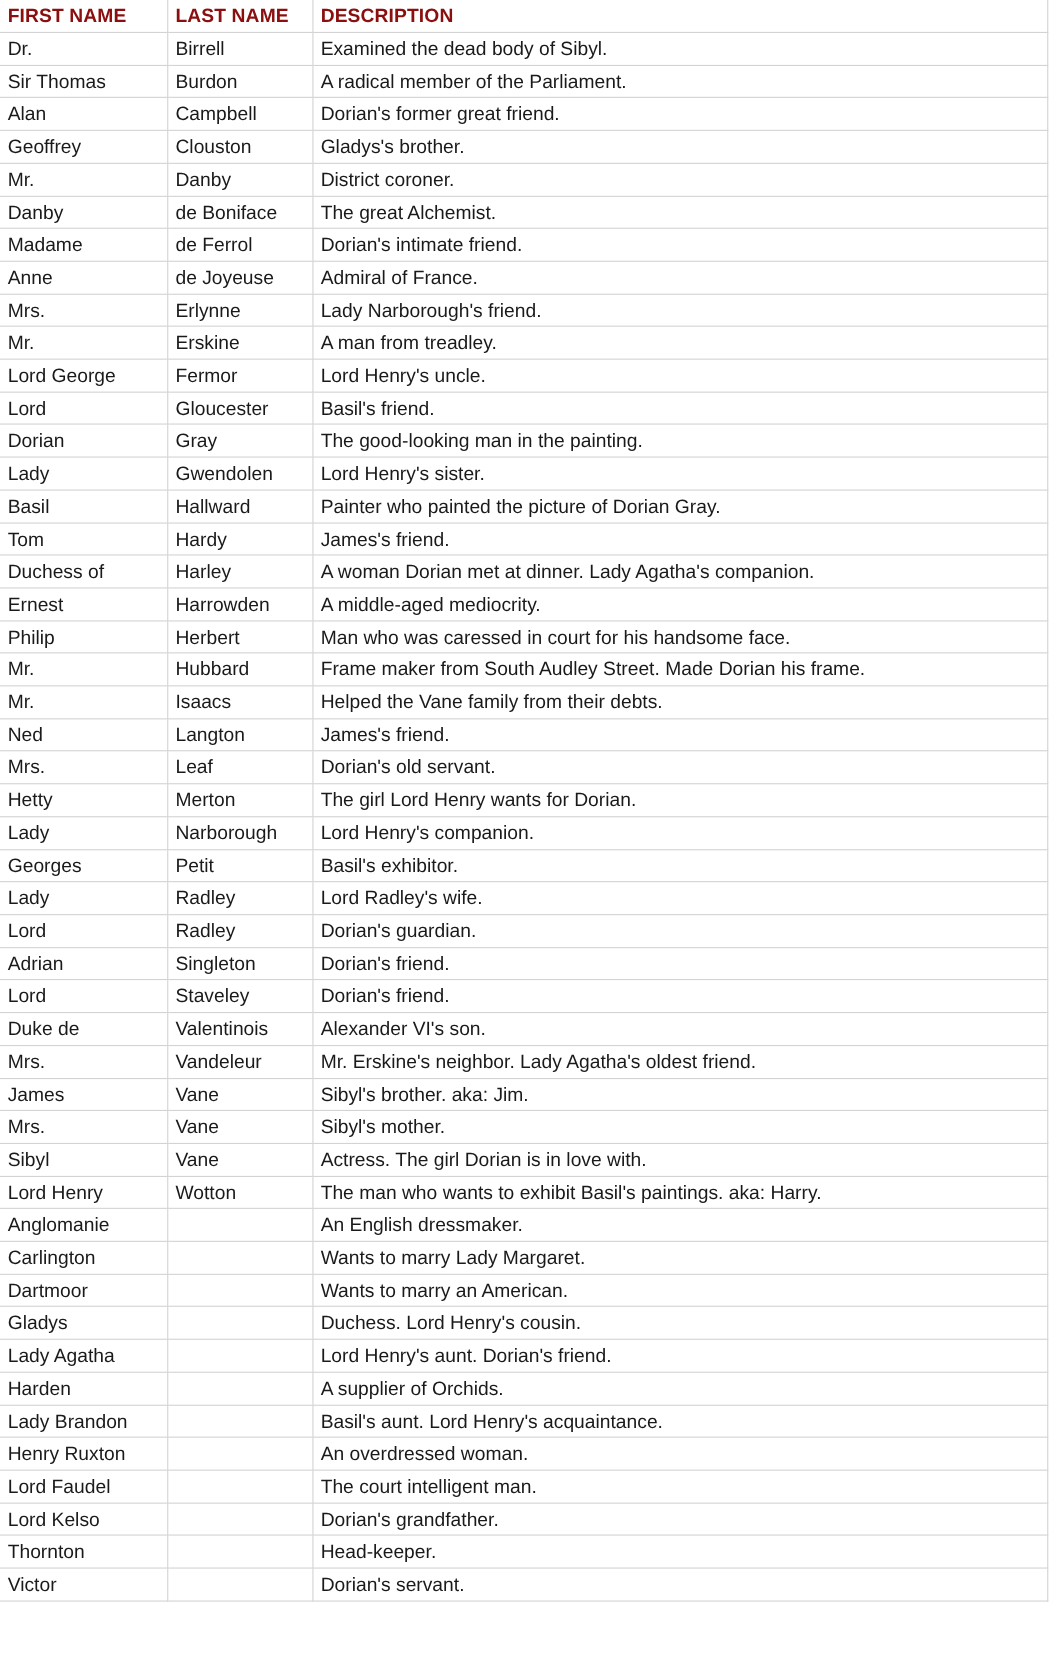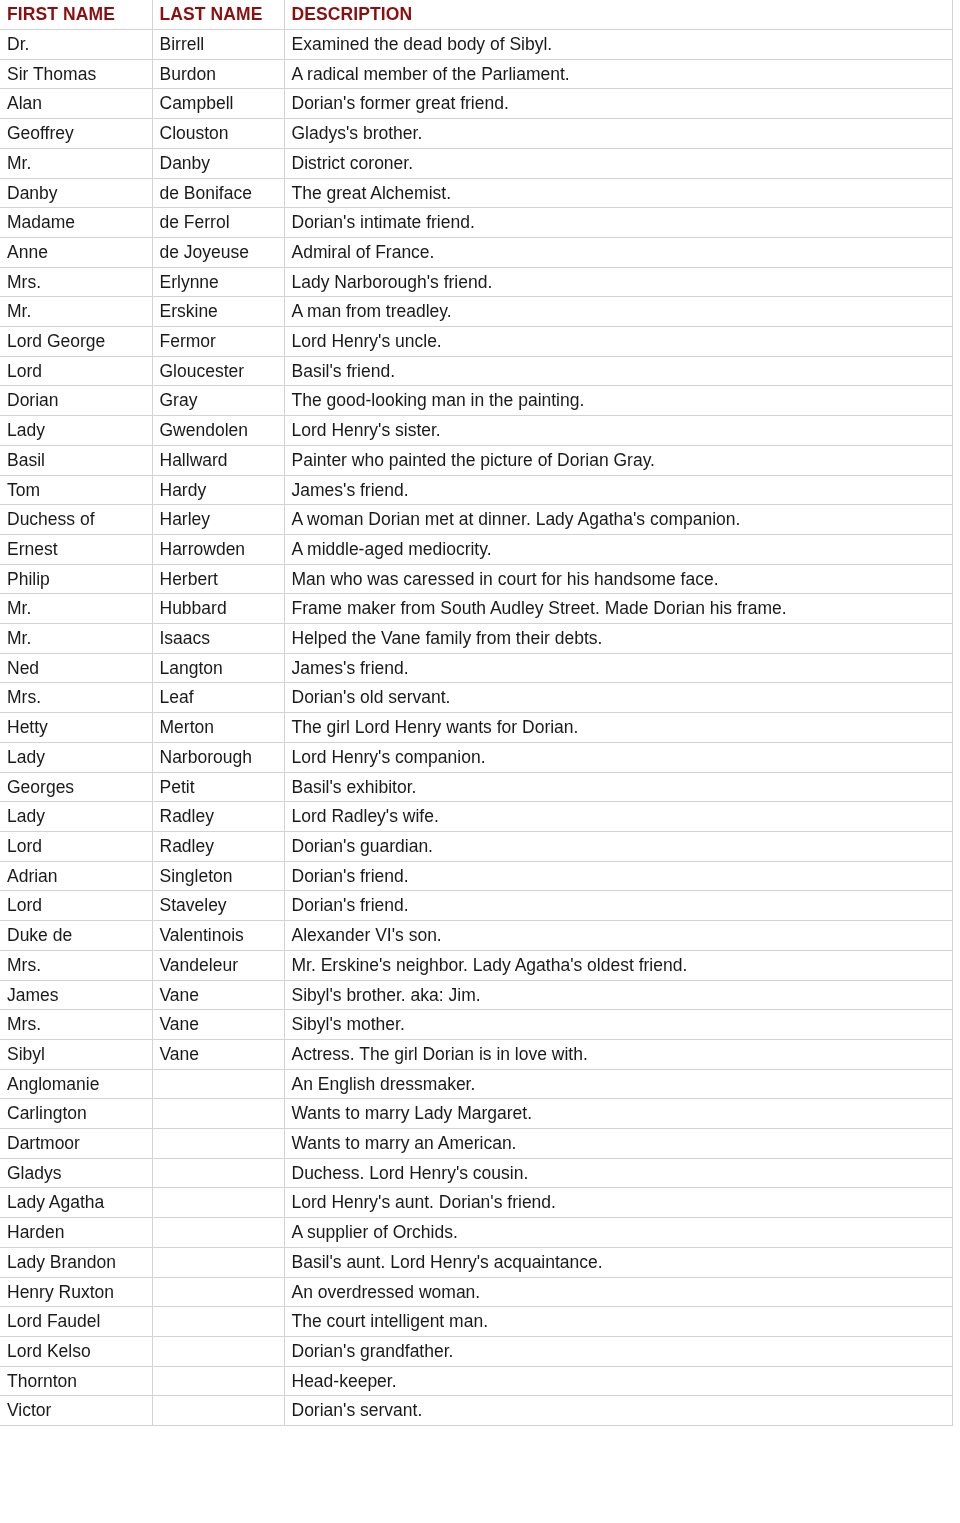--- a/index.html
+++ b/index.html
@@ -240,20 +240,25 @@
         <td class="cell-first">Mrs.</td>
         <td class="cell-last">Vane</td>
         <td class="cell-desc">Sibyl's mother.</td>
       </tr>
       <tr>
         <td class="cell-first">Sibyl</td>
         <td class="cell-last">Vane</td>
         <td class="cell-desc">Actress. The girl Dorian is in love with.</td>
       </tr>
       <tr>
+        <td class="cell-first">Lord Henry</td>
+        <td class="cell-last">Wotton</td>
+        <td class="cell-desc">The man who wants to exhibit Basil's paintings. aka: Harry.</td>
+      </tr>
+      <tr>
         <td class="cell-first">Anglomanie</td>
         <td class="cell-last"></td>
         <td class="cell-desc">An English dressmaker.</td>
       </tr>
       <tr>
         <td class="cell-first">Carlington</td>
         <td class="cell-last"></td>
         <td class="cell-desc">Wants to marry Lady Margaret.</td>
       </tr>
       <tr>

